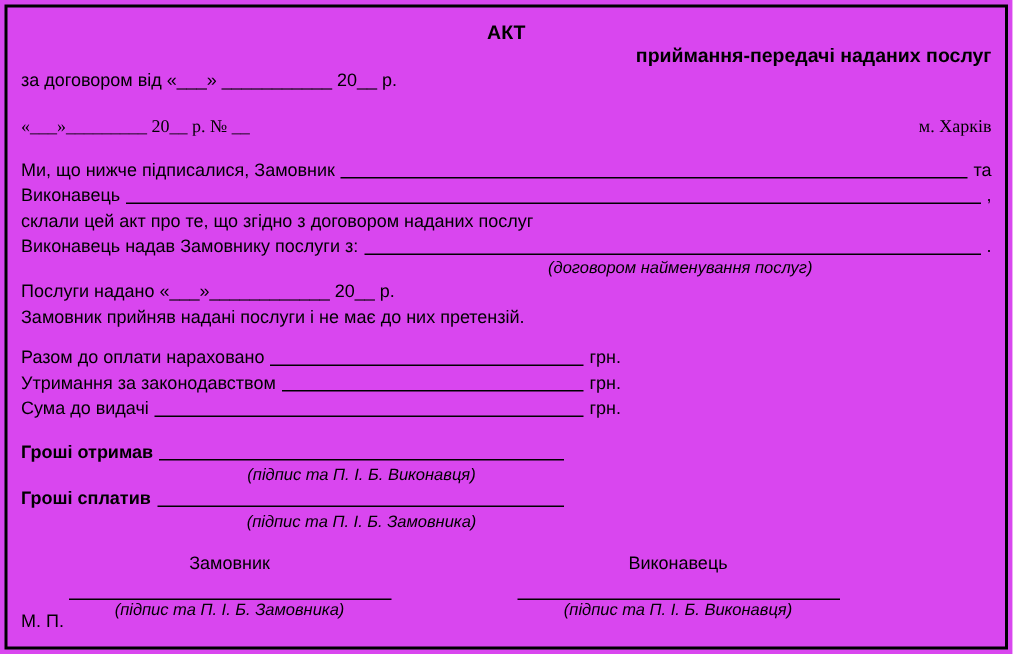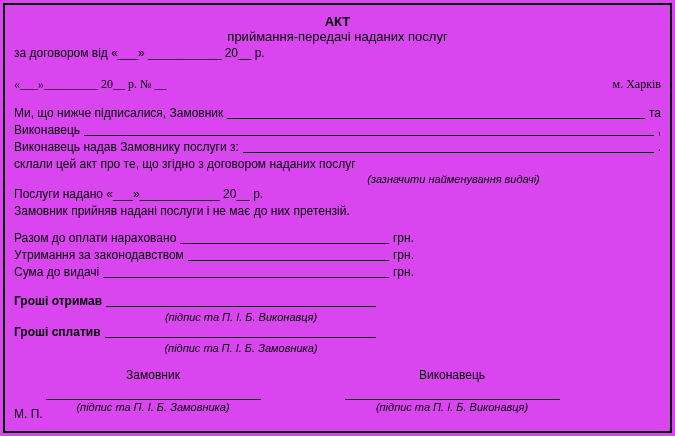--- a/index.html
+++ b/index.html
@@ -22,23 +22,23 @@
     padding:6px 9px 4px 9px;
   }
   .title {
     text-align:center;
     font-size:13px;
     font-weight:bold;
     line-height:15px;
     margin-top:3px;
   }
   .subtitle {
-    text-align:center;
+    text-align:right;
     font-size:13px;
-    font-weight:normal;
+    font-weight:bold;
     line-height:15px;
   }
   .contract-line {
     text-align:left;
     font-size:12px;
     line-height:15px;
     margin-top:2px;
   }
   .meta-row {
     display:flex;
@@ -137,28 +137,28 @@
         <span>Ми, що нижче підписалися, Замовник</span>
         <span class="fill"></span>
         <span class="tail">та</span>
       </div>
       <div class="line">
         <span>Виконавець</span>
         <span class="fill"></span>
         <span class="tail">,</span>
       </div>
       <div class="line">
+        <span>склали цей акт про те, що згідно з договором наданих послуг</span>
+      </div>
+      <div class="line">
         <span>Виконавець надав Замовнику послуги з:</span>
         <span class="fill"></span>
         <span class="tail">.</span>
       </div>
-      <div class="line">
-        <span>склали цей акт про те, що згідно з договором наданих послуг</span>
-      </div>
-      <div class="caption caption-services">(зазначити найменування видачі)</div>
+      <div class="caption caption-services">(договором найменування послуг)</div>
       <div class="line">
         <span>Послуги надано «___»____________ 20__ р.</span>
       </div>
       <div class="line">
         <span>Замовник прийняв надані послуги і не має до них претензій.</span>
       </div>
     </div>
 
     <div class="amounts">
       <div class="amount-row">

